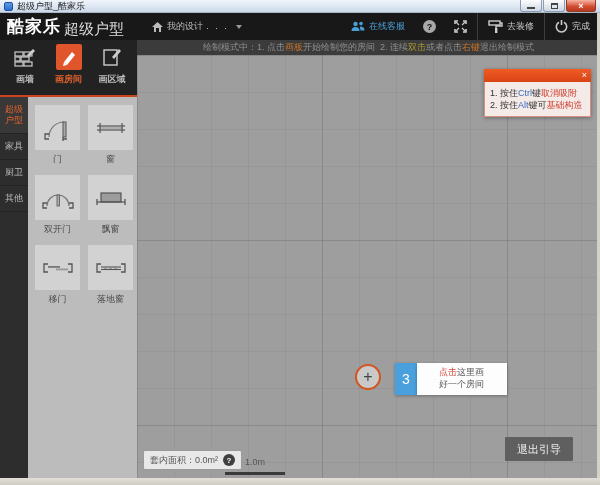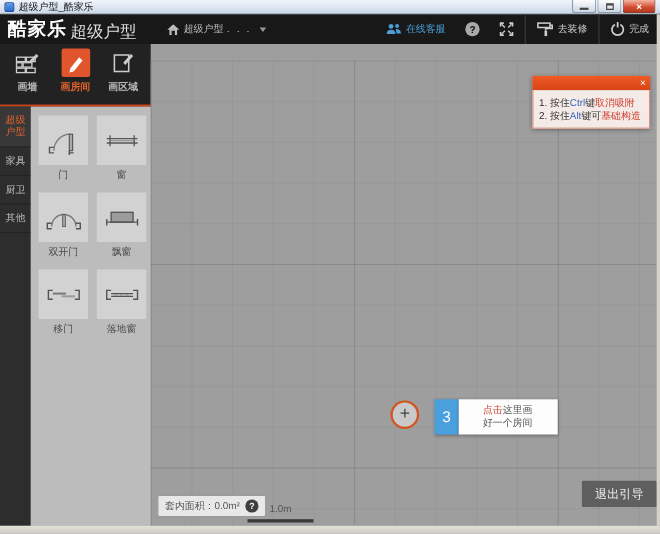--- a/index.html
+++ b/index.html
@@ -93,21 +93,21 @@
   .guide-text .hl-red { color:#d04030; }
 
   
   .area-box { position:absolute; left:6px; top:395px; height:20px; background:#e8e8e8; border:1px solid #9a9a9a;
     border-radius:2px; display:flex; align-items:center; gap:5px; padding:0 6px; font-size:9px; color:#555; }
   .area-help { width:12px; height:12px; border-radius:50%; background:#3f3f3f; color:#fff; font-size:8px; font-weight:bold;
     display:flex; align-items:center; justify-content:center; }
   .scale-label { position:absolute; left:88px; top:402px; width:60px; text-align:center; font-size:9px; color:#555; }
   .scale-bar { position:absolute; left:88px; top:417px; width:60px; height:3px; background:#3a3a3a; }
   .exit-guide { position:absolute; left:368px; top:382px; width:68px; height:24px; background:rgba(90,90,90,0.92);
-    color:#eee; font-size:11px; display:flex; align-items:center; justify-content:center; cursor:pointer; border-radius:1px;margin-left:24px; }
+    color:#eee; font-size:11px; display:flex; align-items:center; justify-content:center; cursor:pointer; border-radius:1px; }
 
   
   .border-bottom { position:absolute; left:0; top:478px; width:600px; height:7px; background:linear-gradient(#e3e0d8,#cfccc4); }
   .border-right { position:absolute; right:0; top:13px; width:3px; height:465px; background:#d4d1c9; }
 
   svg { display:block; }
 </style>
 </head>
 <body>
 
@@ -129,21 +129,21 @@
     </div>
   </div>
 
   <div class="header">
     <span class="logo">酷家乐</span>
     <span class="logo-sub">超级户型</span>
     <div class="my-design">
       <svg width="11" height="10" viewBox="0 0 11 10">
           <path d="M5.5 0 L11 5 H9 V10 H7 V6 H4 V10 H2 V5 H0 Z" fill="#bbb"></path>
         </svg>
-      <span>超级户型．．．</span>
+      <span>我的设计．．．</span>
       <span class="chev"></span>
     </div>
     <div class="header-right">
       <div class="hdr-item blue">
         <svg width="14" height="11" viewBox="0 0 14 11">
           <circle cx="4.5" cy="3" r="2.2" fill="#4a9fd8"></circle>
             <path d="M0.5 10 Q0.5 6 4.5 6 Q8.5 6 8.5 10 Z" fill="#4a9fd8"></path>
           <circle cx="10" cy="2.6" r="1.8" fill="#4a9fd8"></circle>
             <path d="M8.8 5.4 Q13.5 5.2 13.5 9.5 H9.5" fill="#4a9fd8"></path>
         </svg>
@@ -209,20 +209,21 @@
             <rect x="4" y="5" width="13" height="15" fill="none" stroke="#ccc" stroke-width="1.4"></rect>
             <polygon points="12,12 19,4 21,6 14,14" fill="#ccc"></polygon>
           </svg>
         </div>
         <span class="tool-label">画区域</span>
       </div>
     </div>
     <div class="orange-line"></div>
   </div>
 
+  <div class="instruction"><span>绘制模式中：1. 点击</span><span class="hl-orange">画板</span><span>开始绘制您的房间  2. 连续</span><span class="hl-yellow">双击</span><span>或者点击</span><span class="hl-orange">右键</span><span>退出绘制模式</span></div>
 
   <div class="tabstrip">
     <div class="vtab active">超级户型</div>
     <div class="vtab">家具</div>
     <div class="vtab">厨卫</div>
     <div class="vtab">其他</div>
   </div>
 
   <div class="itemspanel">
     <div class="item">

